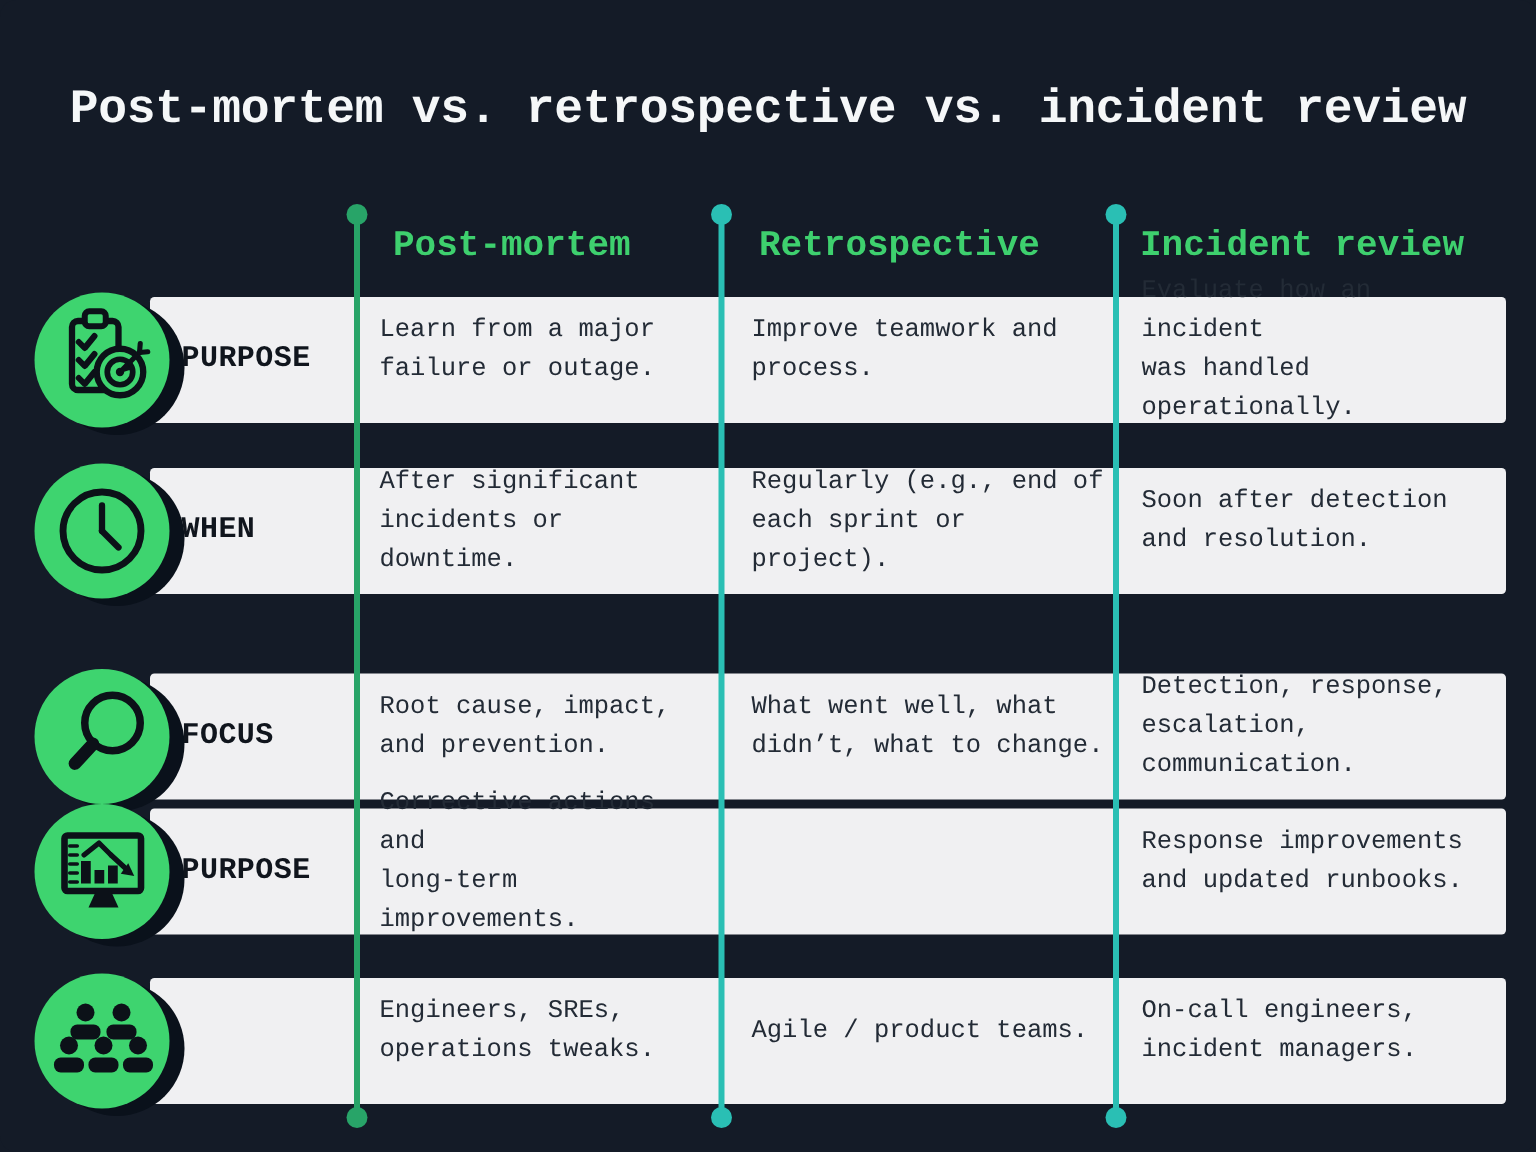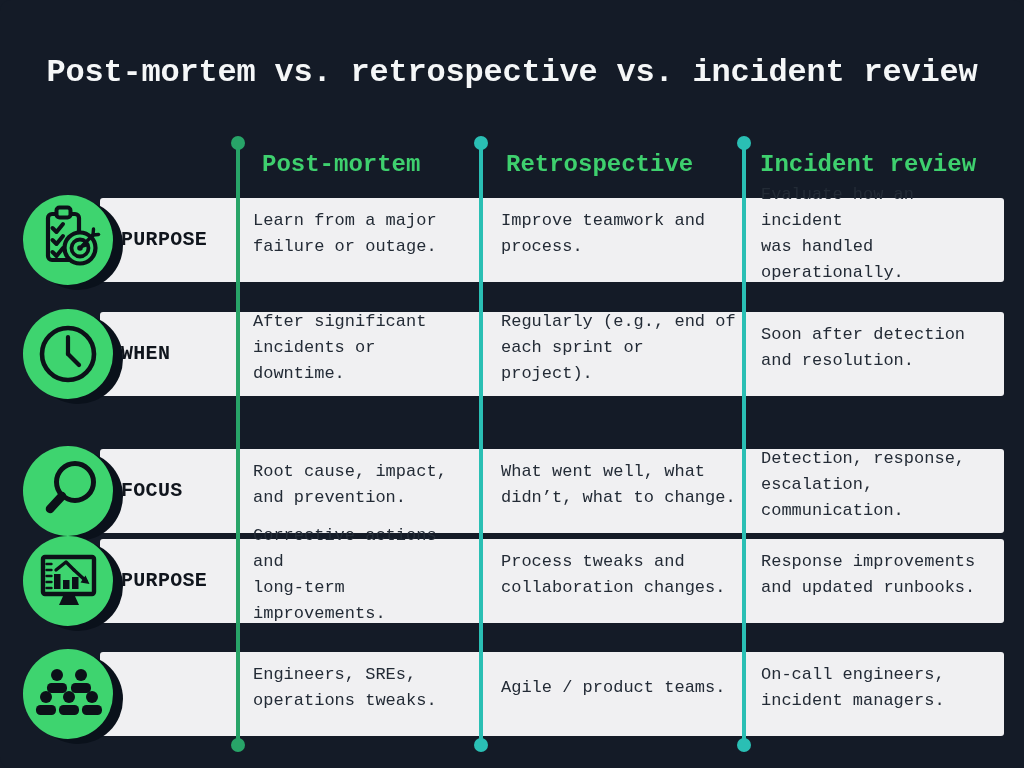--- a/index.html
+++ b/index.html
@@ -192,22 +192,20 @@
             <line x1="51" y1="34" x2="63" y2="45"></line>
           </g>
           <polygon class="fillg" points="66.5,48 57.5,46.5 62.5,39.5"></polygon>
           <path class="fillg" d="M41,58 h10 l5,11 h-20 z"></path>
         </svg>
       </span>
     </div>
     <div class="row-label">PURPOSE</div>
     <div class="cell c1">Corrective actions and
 long-term improvements.</div>
-    <div class="cell c2">Process tweaks and
-collaboration changes.</div>
     <div class="cell c3">Response improvements
 and updated runbooks.</div>
   </div>
 
   <div class="row r4">
     <div class="bar"></div>
     <div class="icon-circle">
       <span>
         <svg viewBox="0 0 90 90" width="90" height="90" aria-hidden="true">
           <g class="fillg">

